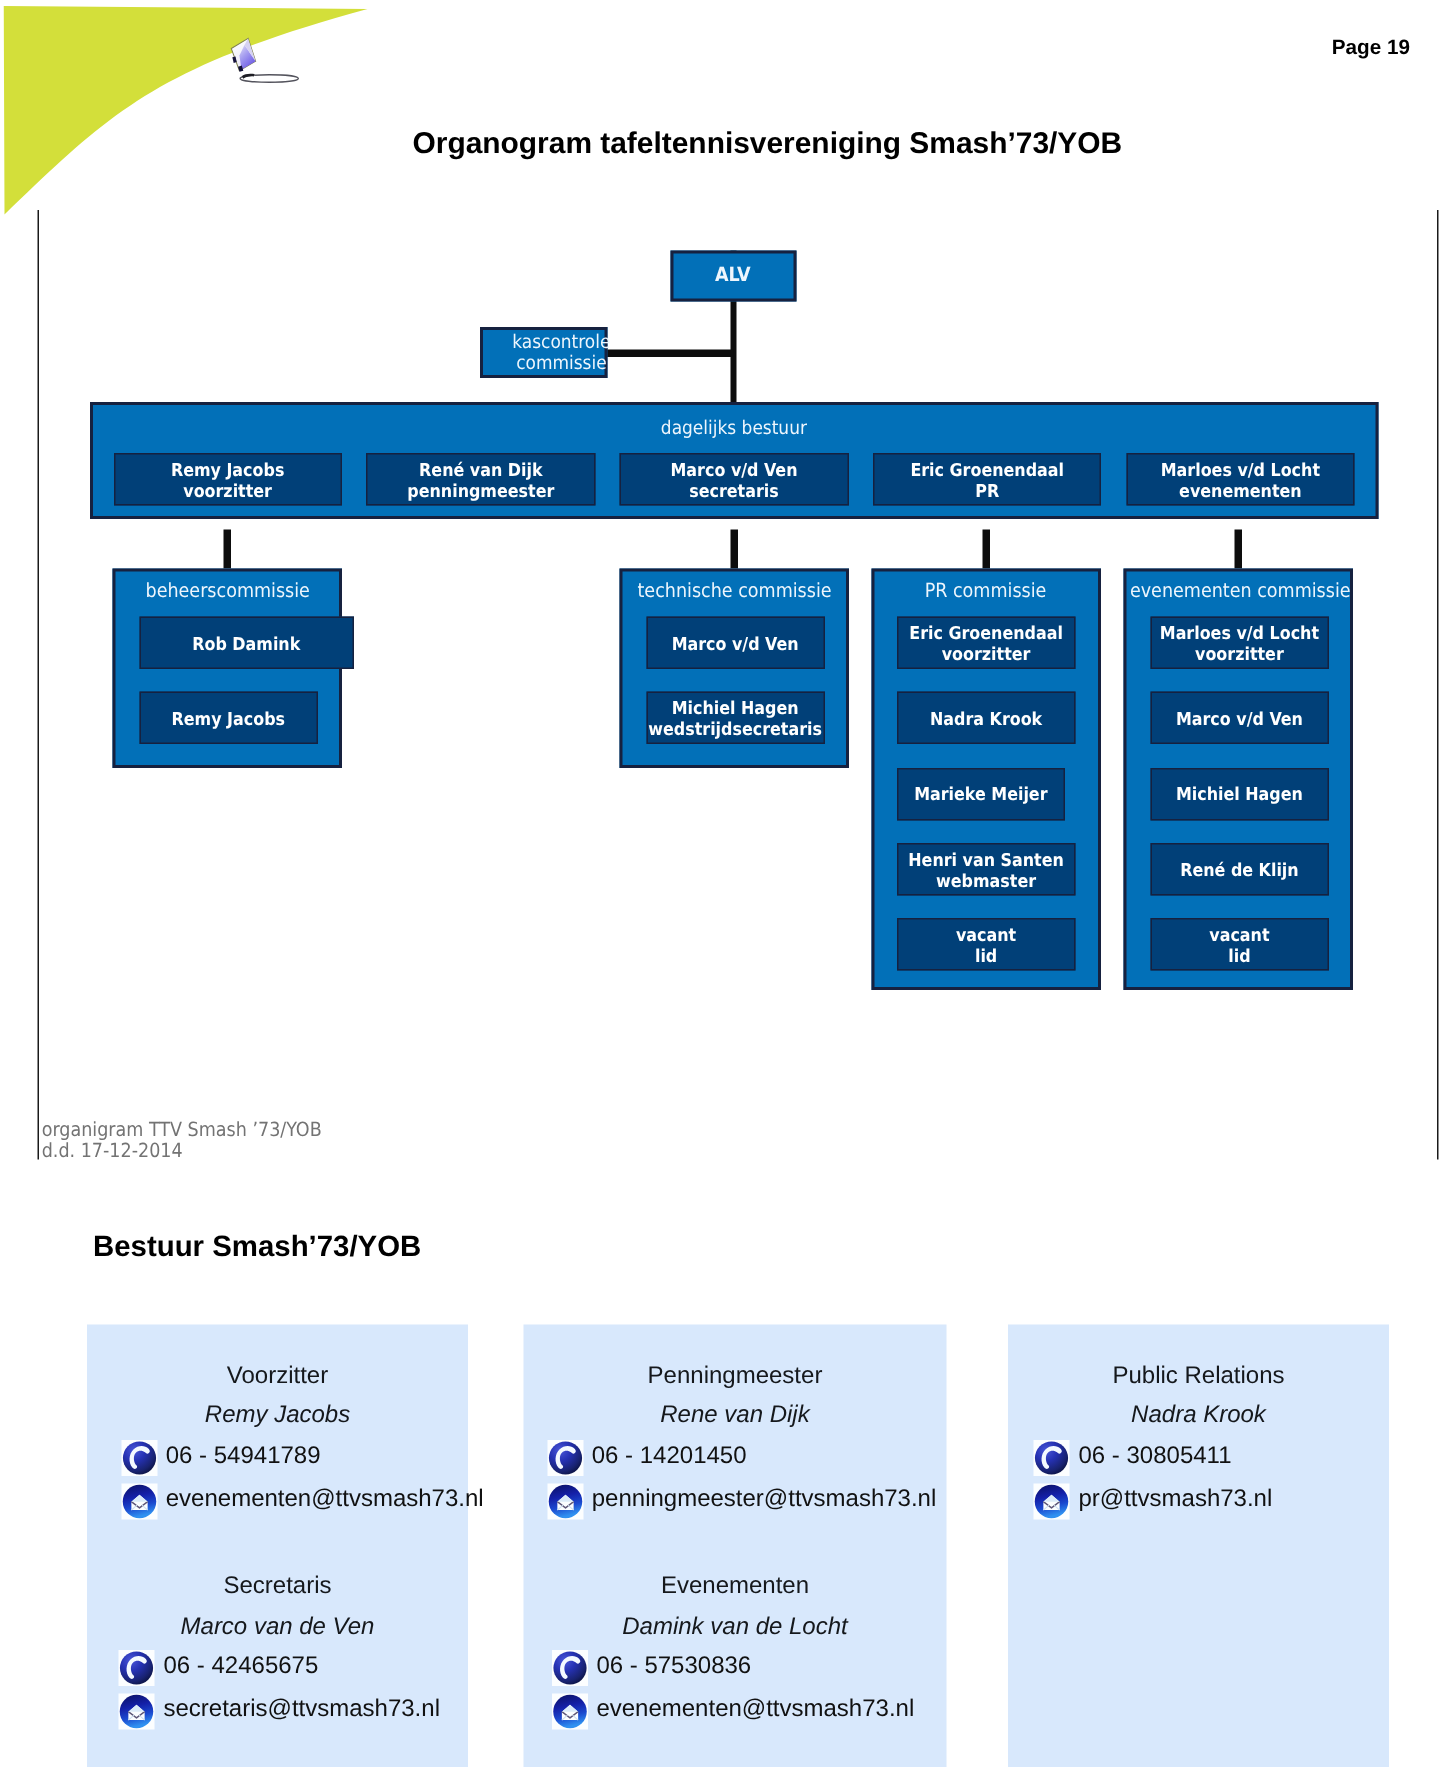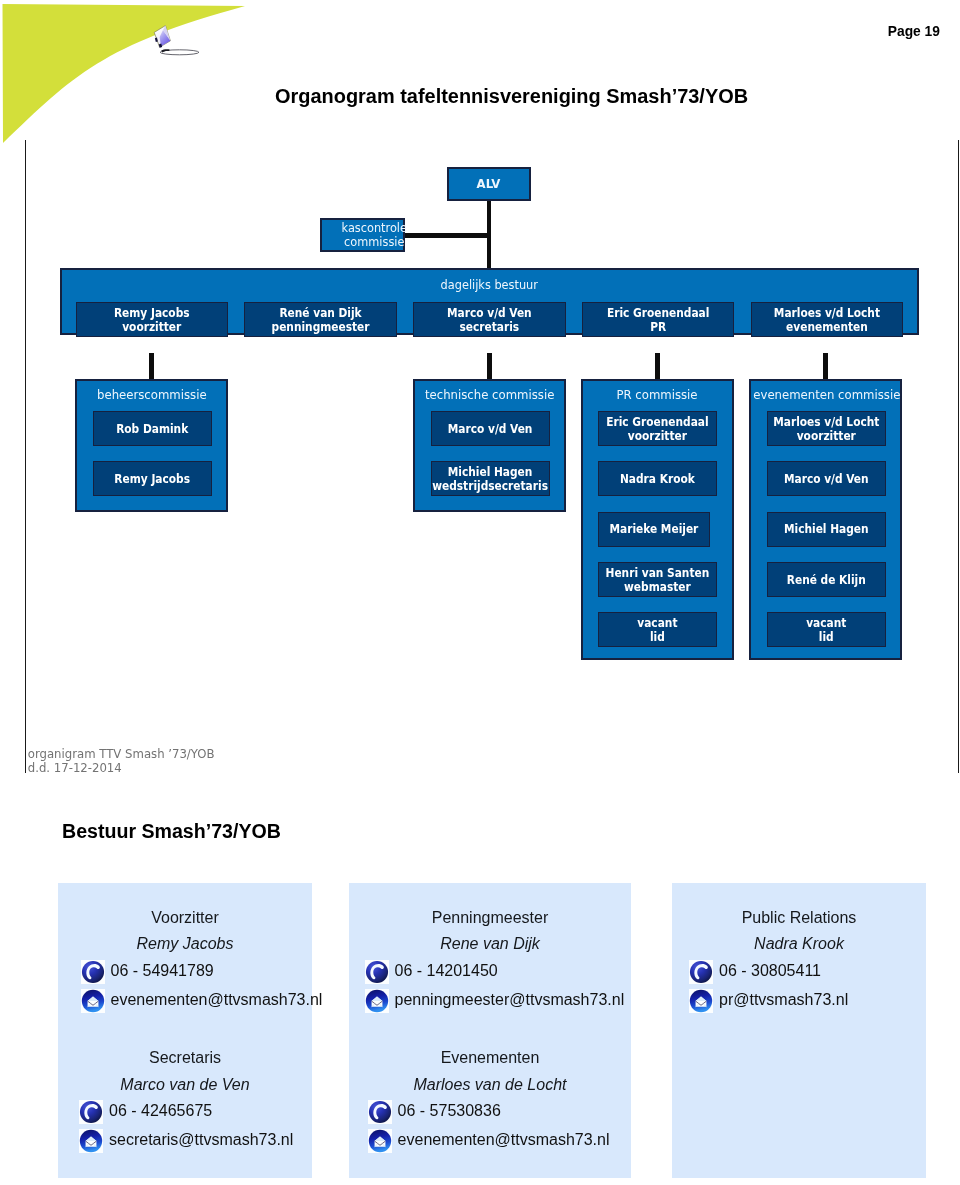--- a/index.html
+++ b/index.html
@@ -95,21 +95,21 @@
     <div id="org-body">
         <div class="oconn" style="left: 462.7px; top: 27px; width: 4.6px; height: 101px;"></div>
         <div class="oconn" style="left: 379.5px; top: 93.4px; width: 85px; height: 4.2px;"></div>
         <div class="onode" style="left: 422.5px; top: 27px; width: 84px; height: 34px; font-size: 13px; font-weight: bold;">
           <span class="ln">ALV</span>
         </div>
         <div class="onode" style="left: 296px; top: 77.5px; width: 84.5px; height: 34.5px; font-size: 12.6px; padding-left: 24px;">
           <span class="ln">kascontrole</span>
           <span class="ln">commissie</span>
         </div>
-        <div class="ogroup" style="left: 35.5px; top: 128px; width: 859.5px; height: 67px;">
+        <div class="ogroup" style="left: 35.5px; top: 128px; width: 859.5px; height: 78px;">
           <div class="gtitle" style="top: 7px; font-size: 12.6px;">dagelijks bestuur</div>
           <div class="opers" style="left: 14px; top: 32px; width: 152.5px; height: 35px; font-size: 11.8px;">
             <span class="ln">Remy Jacobs</span>
             <span class="ln">voorzitter</span>
           </div>
           <div class="opers" style="left: 182.8px; top: 32px; width: 152.5px; height: 35px; font-size: 11.8px;">
             <span class="ln">René van Dijk</span>
             <span class="ln">penningmeester</span>
           </div>
           <div class="opers" style="left: 351.6px; top: 32px; width: 152.5px; height: 35px; font-size: 11.8px;">
@@ -121,21 +121,21 @@
             <span class="ln">PR</span>
           </div>
           <div class="opers" style="left: 689.2px; top: 32px; width: 152.5px; height: 35px; font-size: 11.8px;">
             <span class="ln">Marloes v/d Locht</span>
             <span class="ln">evenementen</span>
           </div>
         </div>
         <div class="oconn" style="left: 125.3px; top: 212.5px; width: 5px; height: 26px;"></div>
         <div class="ogroup" style="left: 51.3px; top: 238.5px; width: 153px; height: 133.6px;">
           <div class="gtitle" style="top: 6.8px; font-size: 13px;">beheerscommissie</div>
-          <div class="opers" style="left: 15.4px; top: 30.6px; width: 119px; height: 35px; font-size: 11.8px;">
+          <div class="opers" style="left: 15.4px; top: 30.6px; width: 143px; height: 35px; font-size: 11.8px;">
             <span class="ln">Rob Damink</span>
           </div>
           <div class="opers" style="left: 15.4px; top: 80.9px; width: 119px; height: 35px; font-size: 11.8px;">
             <span class="ln">Remy Jacobs</span>
           </div>
         </div>
         <div class="oconn" style="left: 463.2px; top: 212.5px; width: 5px; height: 26px;"></div>
         <div class="ogroup" style="left: 389.2px; top: 238.5px; width: 153px; height: 133.6px;">
           <div class="gtitle" style="top: 6.8px; font-size: 13px;">technische commissie</div>
           <div class="opers" style="left: 15.4px; top: 30.6px; width: 119px; height: 35px; font-size: 11.8px;">
@@ -307,21 +307,21 @@
                 <path d="M6.3 17.0 V11.6 L11.5 7.2 L16.7 11.6 V17.0 Z" fill="#fbfeff"></path>
                 <path d="M6.3 11.6 L11.5 15.6 L16.7 11.6" fill="none" stroke="#5e5878" stroke-width="0.9" stroke-linejoin="round"></path>
                 <path d="M6.3 17.0 L9.9 13.8 M16.7 17.0 L13.1 13.8" fill="none" stroke="#cddff0" stroke-width="0.7"></path>
                 <path d="M6.3 11.6 L11.5 7.2 L16.7 11.6 Z" fill="#dcecf9"></path>
               </svg></span>
             <span class="txt" style="left: 45.5px;">penningmeester@ttvsmash73.nl</span>
           </div>
         </div>
         <div class="bcard" style="top: 151px;">
           <div class="brole" style="top:16px">Evenementen</div>
-          <div class="bname" style="top:42.5px">Marloes van de Locht</div>
+          <div class="bname" style="top:42.5px">Damink van de Locht</div>
           <div class="brow" style="top:66px">
             <span class="ico" style="left: 18.6px;"><svg viewBox="0 0 23 23" width="24" height="24">
                 <defs>
                   <radialGradient id="phg" cx="34%" cy="27%" r="80%">
                     <stop offset="0" stop-color="#4a57d8"></stop>
                     <stop offset="0.4" stop-color="#2632b4"></stop>
                     <stop offset="0.8" stop-color="#18226f"></stop>
                     <stop offset="1" stop-color="#0b1240"></stop>
                   </radialGradient>
                 </defs>

